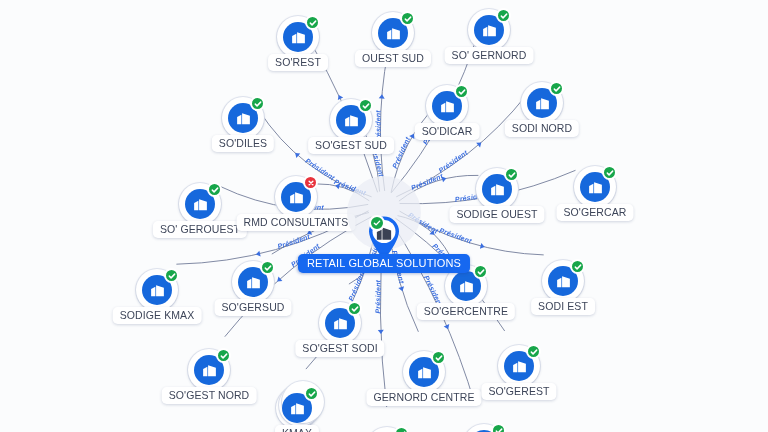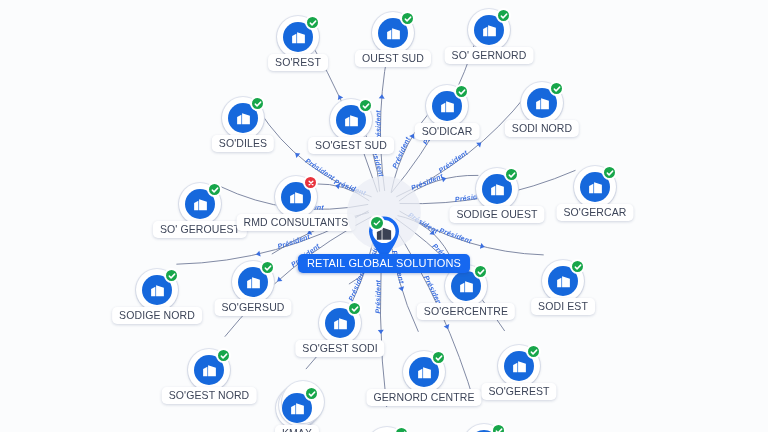--- a/index.html
+++ b/index.html
@@ -356,21 +356,21 @@
           <svg viewBox="0 0 24 24" xmlns="http://www.w3.org/2000/svg">
             <path fill="#ffffff" d="M3 20V10l6-3.2V20H3zm7 0V4.5l11 3.6V20H10zM5 12h2v2H5v-2zm0 3.5h2v2H5v-2zm7-5h2.2v2H12v-2zm0 3.5h2.2v2H12v-2zm0 3.5h2.2v2H12v-2zm4.6-7h2.2v2h-2.2v-2zm0 3.5h2.2v2h-2.2v-2zm0 3.5h2.2v2h-2.2v-2z"></path>
           </svg>
         </div>
         <div class="badge ok">
           <svg viewBox="0 0 12 12" xmlns="http://www.w3.org/2000/svg">
             <path d="M2 6.2 L4.6 8.8 L10 3.2" fill="none" stroke="#fff" stroke-width="2.2" stroke-linecap="round" stroke-linejoin="round"></path>
           </svg>
         </div>
       </div>
-      <div class="node-label">SODIGE NORD</div>
+      <div class="node-label">SODIGE KMAX</div>
     </div>
     <div class="node" style="left: 253px; top: 261px;">
       <div class="node-disc">
         <div class="node-inner">
           <svg viewBox="0 0 24 24" xmlns="http://www.w3.org/2000/svg">
             <path fill="#ffffff" d="M3 20V10l6-3.2V20H3zm7 0V4.5l11 3.6V20H10zM5 12h2v2H5v-2zm0 3.5h2v2H5v-2zm7-5h2.2v2H12v-2zm0 3.5h2.2v2H12v-2zm0 3.5h2.2v2H12v-2zm4.6-7h2.2v2h-2.2v-2zm0 3.5h2.2v2h-2.2v-2zm0 3.5h2.2v2h-2.2v-2z"></path>
           </svg>
         </div>
         <div class="badge ok">
           <svg viewBox="0 0 12 12" xmlns="http://www.w3.org/2000/svg">

